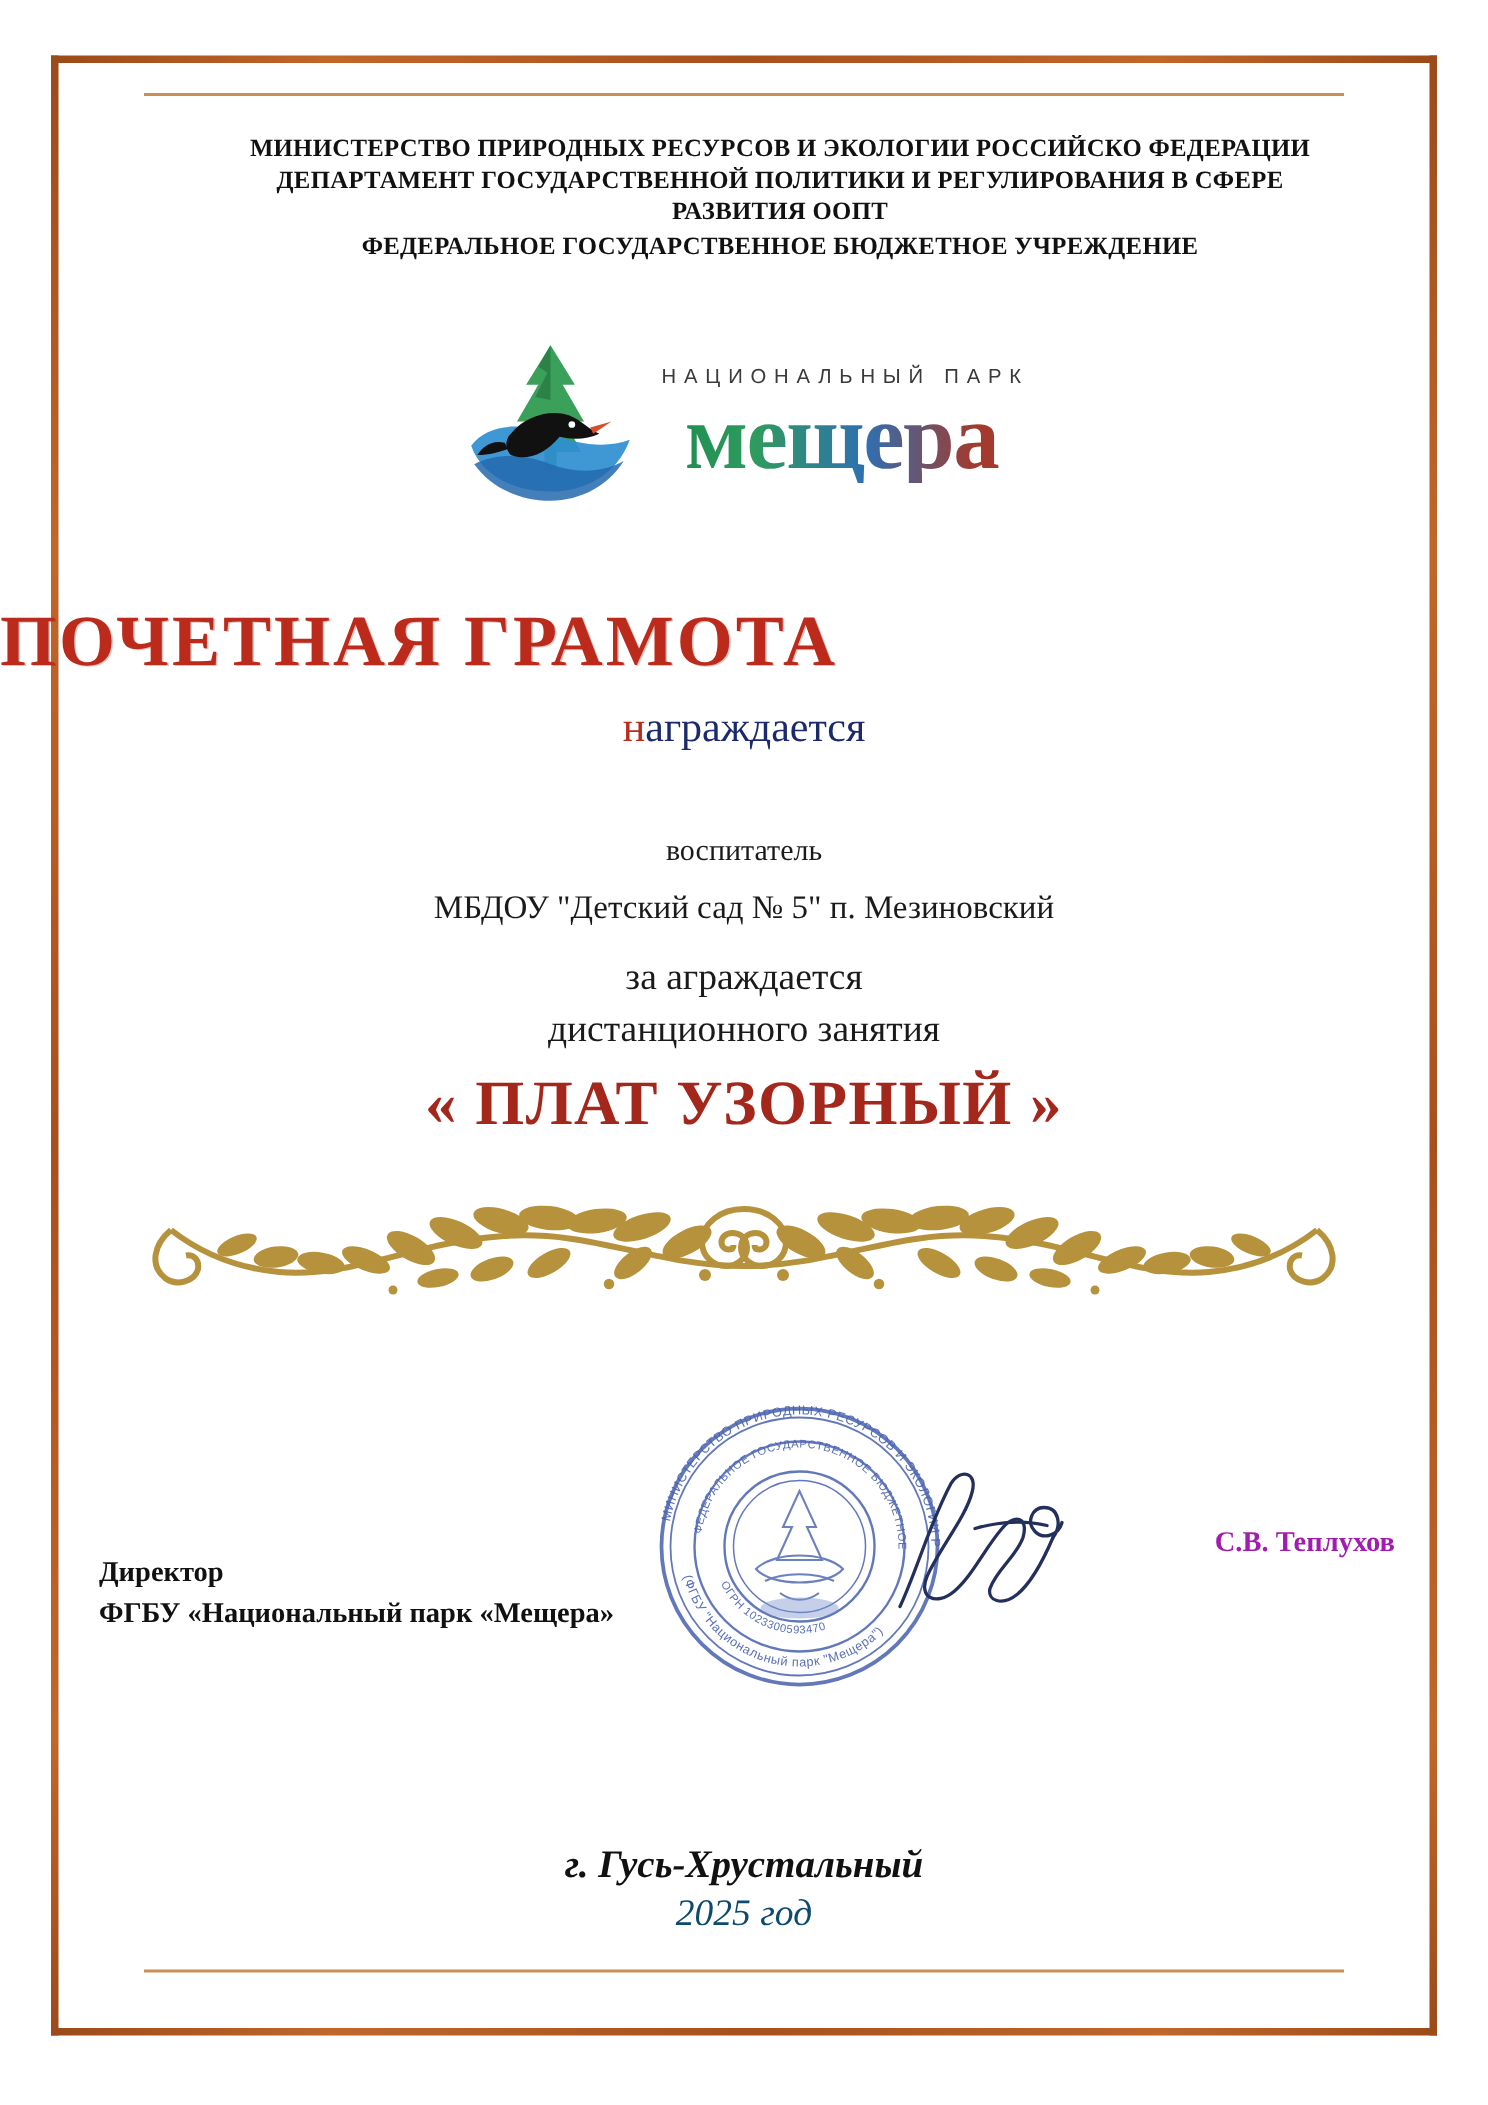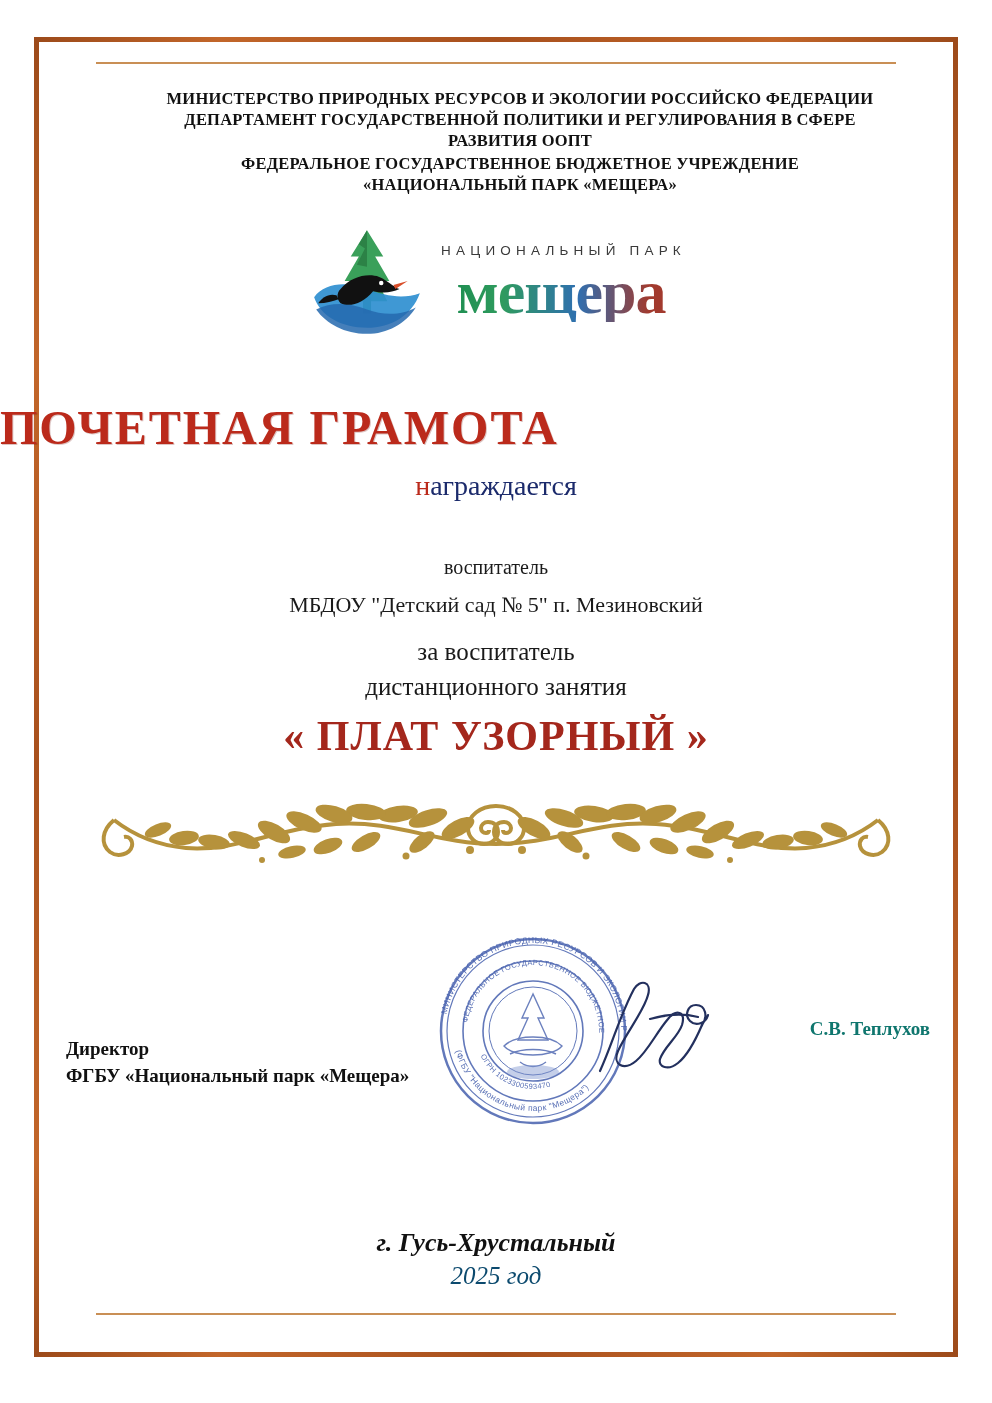--- a/index.html
+++ b/index.html
@@ -216,21 +216,21 @@
     line-height: 27px;
     color: #111;
     margin-top: 43px;
   }
   .sig-right {
     position: absolute;
     right: 62px;
     top: 1018px;
     font-size: 19px;
     font-weight: bold;
-    color: #0f766e;
+    color: #a21caf;
   }
 
   
   .stamp {
     position: absolute;
     left: 424px;
     top: 922px;
     width: 218px;
     height: 218px;
   }
@@ -274,21 +274,20 @@
   <div class="frame-left"></div>
   <div class="frame-right"></div>
   <div class="frame-bottom-thin"></div>
   <div class="frame-bottom-thick"></div>
 
   <div class="header-block">
     <div>МИНИСТЕРСТВО ПРИРОДНЫХ РЕСУРСОВ И ЭКОЛОГИИ  РОССИЙСКО  ФЕДЕРАЦИИ</div>
     <div>ДЕПАРТАМЕНТ ГОСУДАРСТВЕННОЙ ПОЛИТИКИ И РЕГУЛИРОВАНИЯ В СФЕРЕ</div>
     <div>РАЗВИТИЯ ООПТ</div>
     <div class="header-line-4">ФЕДЕРАЛЬНОЕ ГОСУДАРСТВЕННОЕ БЮДЖЕТНОЕ УЧРЕЖДЕНИЕ</div>
-    <div>«НАЦИОНАЛЬНЫЙ ПАРК «МЕЩЕРА»</div>
   </div>
 
   <div class="logo-wrap">
     <div class="logo-inner">
       <span>
         <svg class="logo-mark" viewBox="0 0 120 120" xmlns="http://www.w3.org/2000/svg">
 
           <path d="M60 8 L44 34 L52 34 L38 58 L50 58 L40 78 L80 78 L70 58 L82 58 L68 34 L76 34 Z" fill="#3aa05a"></path>
           <path d="M60 8 L52 22 L58 26 L50 42 L60 44 Z" fill="#2c8246"></path>
           <rect x="56" y="74" width="8" height="16" fill="#2c8246"></rect>
@@ -311,21 +310,21 @@
 
   <div class="main-title">ПОЧЕТНАЯ  ГРАМОТА</div>
 
   <div class="awarded-word">
     <span class="first">н</span><span>аграждается</span>
   </div>
 
   <div class="recipient-role">воспитатель</div>
   <div class="recipient-org">МБДОУ "Детский сад № 5" п. Мезиновский</div>
 
-  <div class="reason-line1">за воспитатель</div>
+  <div class="reason-line1">за аграждается</div>
   <div class="reason-line2">дистанционного занятия</div>
 
   <div class="work-title">« ПЛАТ УЗОРНЫЙ »</div>
 
   <div class="ornament">
     <svg width="860" height="110" viewBox="0 0 860 110" xmlns="http://www.w3.org/2000/svg">
       <g fill="#b6923c">
 
         <path d="M430 26 C446 26 458 36 458 48 C458 58 450 64 442 64 C434 64 428 58 428 52 C428 46 432 42 438 42 C442 42 445 45 445 48 C445 51 443 53 440 53 C438 53 437 52 437 50" fill="none" stroke="#b6923c" stroke-width="4"></path>
         <path d="M430 26 C414 26 402 36 402 48 C402 58 410 64 418 64 C426 64 432 58 432 52 C432 46 428 42 422 42 C418 42 415 45 415 48 C415 51 417 53 420 53 C422 53 423 52 423 50" fill="none" stroke="#b6923c" stroke-width="4"></path>

